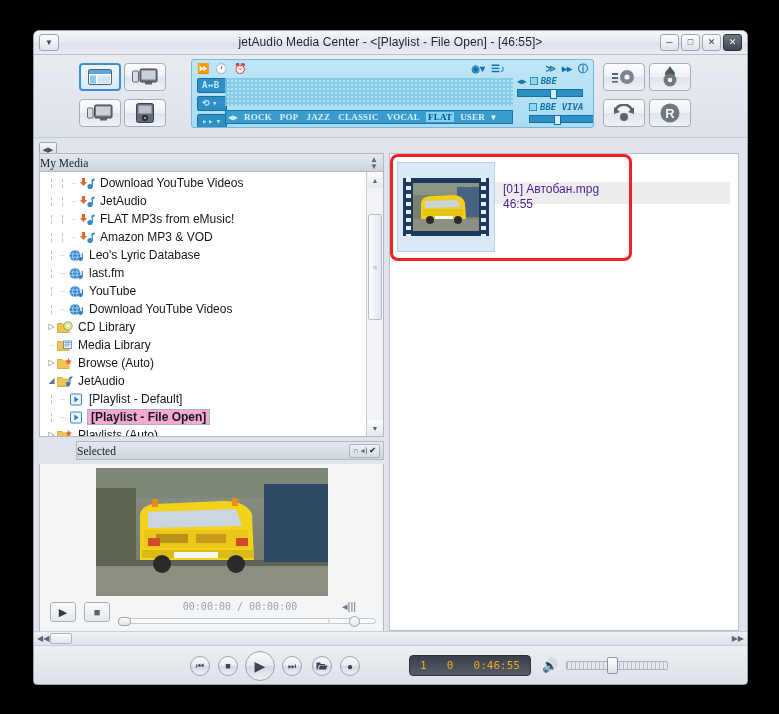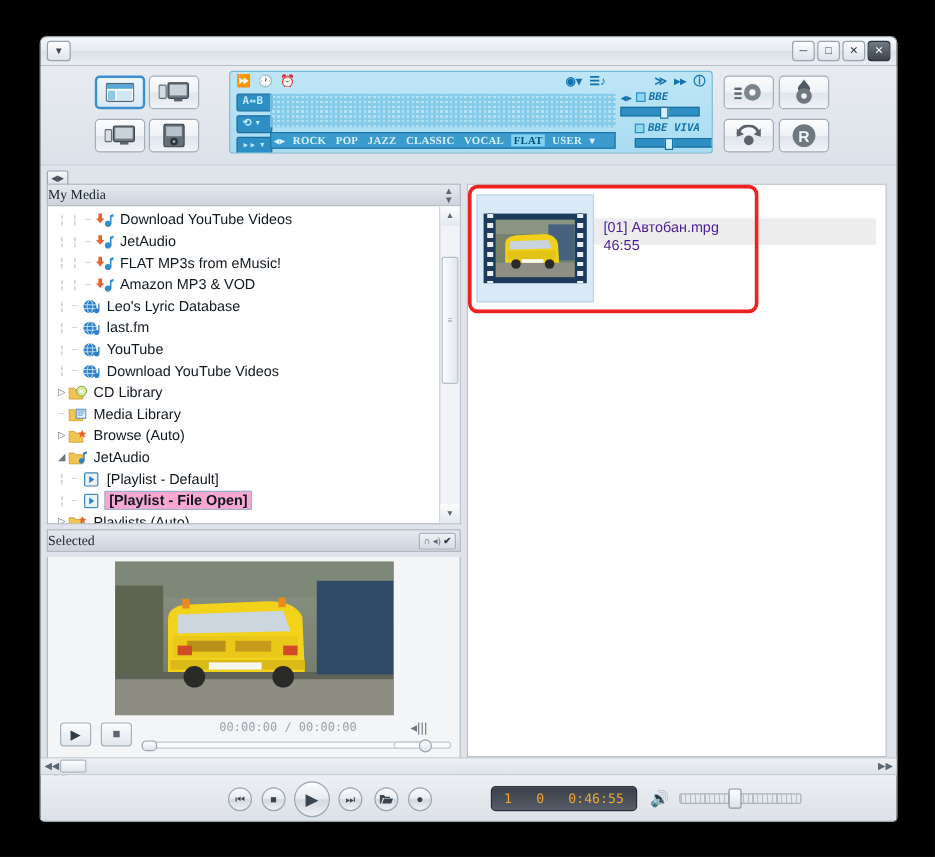--- a/index.html
+++ b/index.html
@@ -346,20 +346,21 @@
 </style>
 </head>
 <body>
 
 <div id="window">
 
   <div id="titlebar">
     <div class="sysmenu-btn">
       <span>▼</span>
     </div>
+    <div id="title-text">jetAudio Media Center - &lt;[Playlist - File Open] - [46:55]&gt;</div>
     <div id="win-buttons">
       <div class="winbtn">
           <span>─</span>
         </div>
       <div class="winbtn">
           <span>□</span>
         </div>
       <div class="winbtn">
           <span>✕</span>
         </div>
@@ -717,21 +718,21 @@
             </div>
           <div class="vs-thumb" style="top:42px; height:106px;">
               <span>≡</span>
             </div>
           <div class="vs-arrow" style="bottom:0;">
               <span>▼</span>
             </div>
         </div>
       </div>
 
-      <div class="panel-header" style="margin-top:4px;">
+      <div class="panel-header" style="margin-top:4px;margin-left:37px;">
         <span>Selected</span>
         <div class="hdr-ctl">
           <span>∩</span>
           <span>◂)</span>
           <span style="color:#2b3a48;font-weight:bold;">✔</span>
         </div>
       </div>
 
       <div id="sel-wrap">
         <div id="sel-video">

